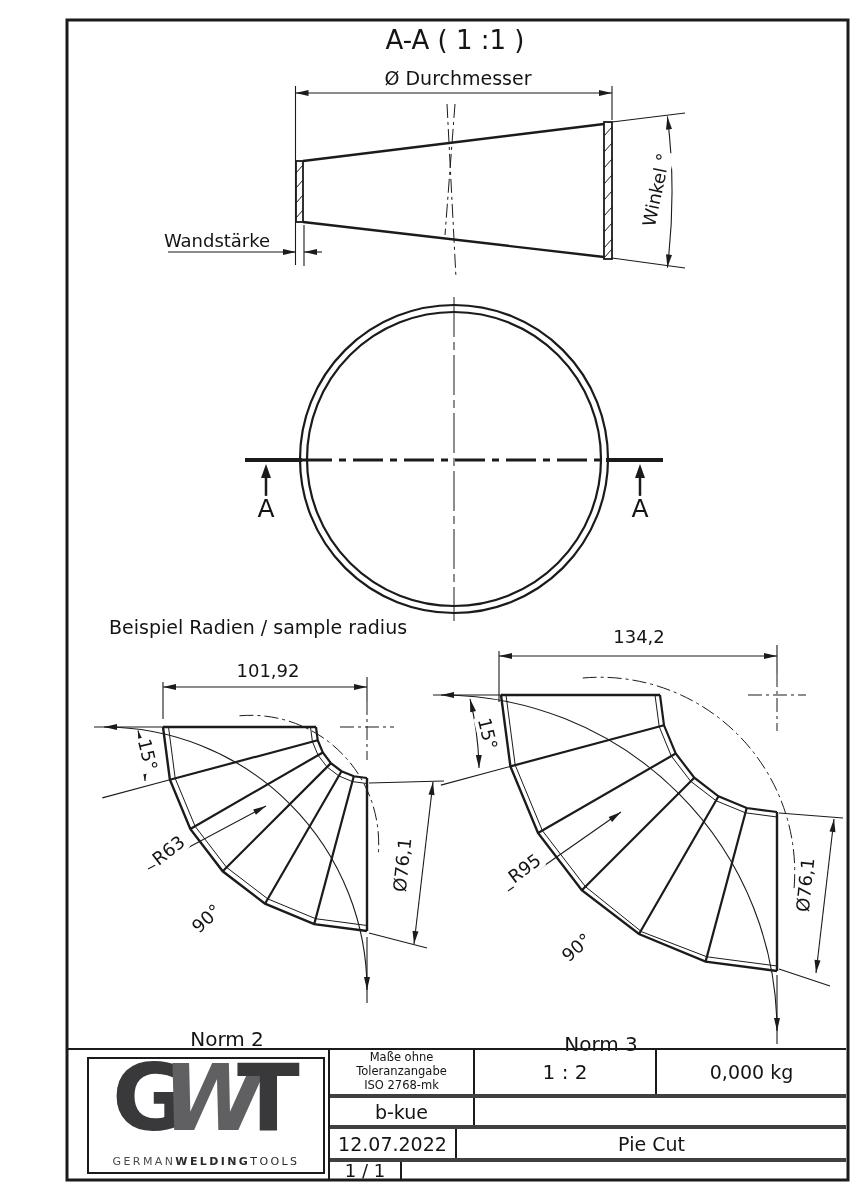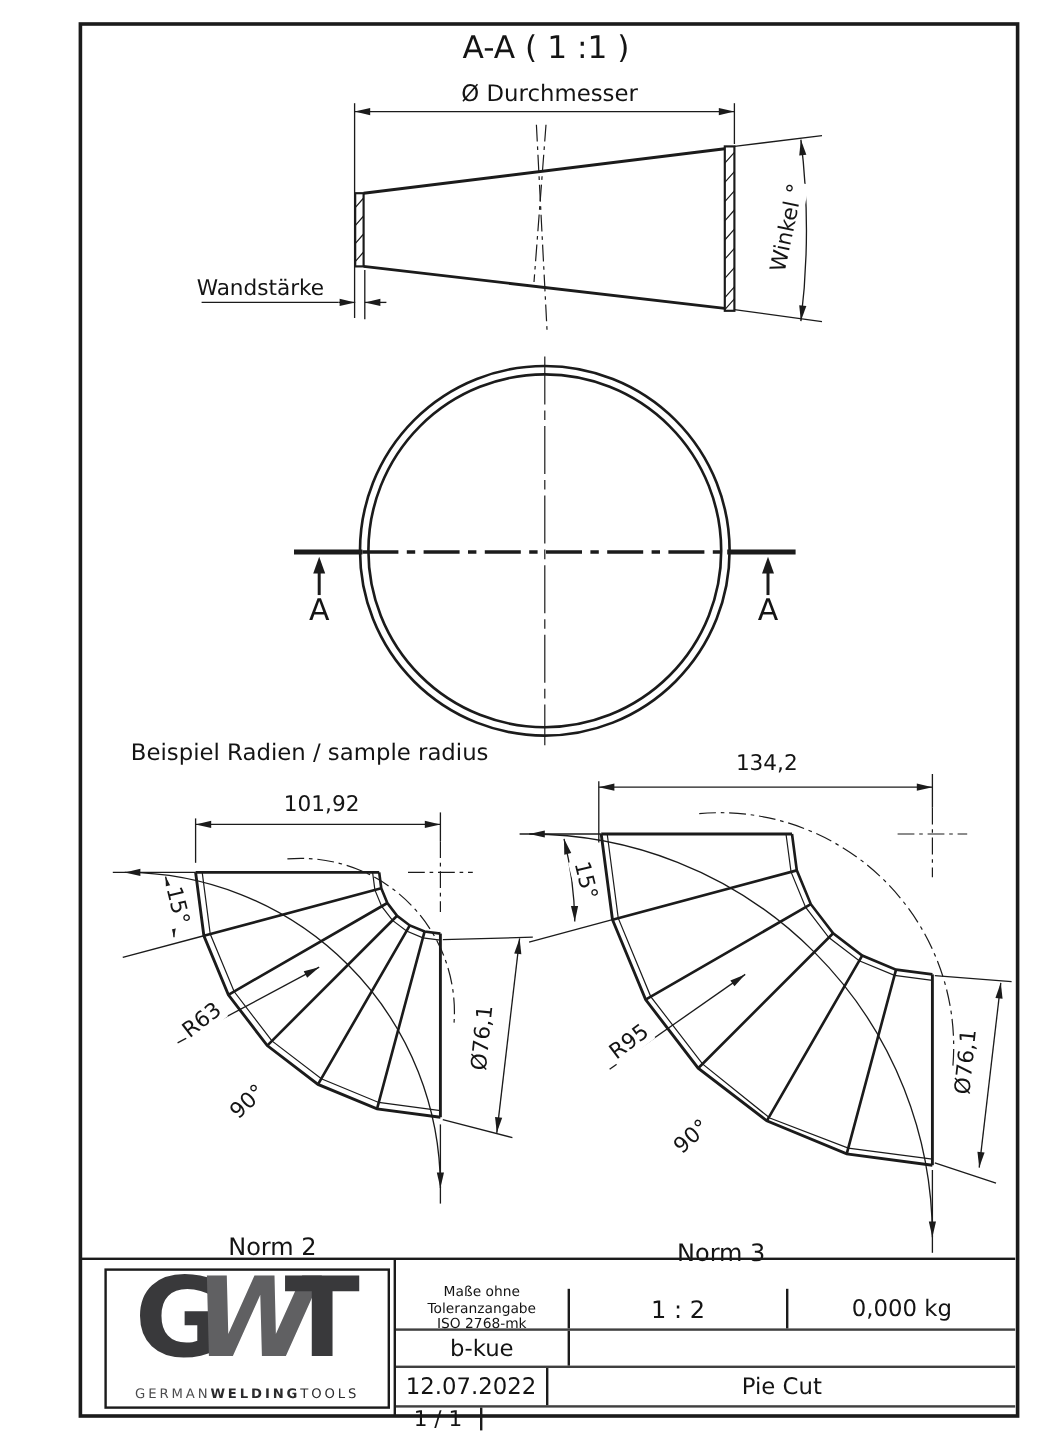--- a/index.html
+++ b/index.html
@@ -14,21 +14,21 @@
   .logo-cell{position:absolute;left:0;top:0;width:263px;height:130px;border-right:2px solid #1b1b1b;box-sizing:border-box;}
   .logo-box{position:absolute;left:20px;top:7px;width:238px;height:117px;border:2.5px solid #1b1b1b;box-sizing:border-box;overflow:hidden;}
   .gwt{position:absolute;left:50%;top:2px;transform:translateX(-50%);display:flex;align-items:flex-start;font-weight:bold;font-size:92px;line-height:0.82;}
   .gwt .g{color:#39393b;}
   .gwt .w{color:#606062;margin-left:-26px;transform:skewX(-12deg);position:relative;z-index:2;}
   .gwt .t{color:#39393b;margin-left:-26px;position:relative;z-index:3;}
   .brand{position:absolute;left:0;right:0;bottom:4px;text-align:center;font-size:11px;letter-spacing:2.4px;color:#2a2a2c;white-space:nowrap;}
   .brand .light{font-weight:400;color:#4b4b4d;}
   .brand .bold{font-weight:700;}
   .tb-right{position:absolute;left:263px;top:0;right:0;height:130px;}
-  .tb-row{display:flex;box-sizing:border-box;border-top:2px solid #404040;}
+  .tb-row{display:flex;box-sizing:border-box;border-top:4px solid #404040;}
   .tb-row:first-child{border-top:none;}
   .tb-cell{display:flex;align-items:center;justify-content:center;box-sizing:border-box;border-right:2px solid #1b1b1b;text-align:center;}
   .tb-cell.last{border-right:none;}
   .tol{flex-direction:column;font-size:11.5px;line-height:1.2;}
 </style>
 </head>
 <body>
 
 <div class="stage">
 
@@ -181,21 +181,21 @@
         <span class="g">G</span>
         <span class="w">W</span>
         <span class="t">T</span>
       </div>
       <div class="brand">
         <span class="light">GERMAN</span><span class="bold">WELDING</span><span>TOOLS</span>
       </div>
     </div>
   </div>
   <div class="tb-right">
-    <div class="tb-row" style="height:33px;margin-top:24px;">
+    <div class="tb-row" style="height:44px;">
       <div class="tb-cell tol" style="width:145px;">
         <span>Maße ohne Toleranzangabe</span>
         <span>ISO 2768-mk</span>
       </div>
       <div class="tb-cell" style="width:182px;font-size:20px;">1 : 2</div>
       <div class="tb-cell last" style="flex:1;font-size:19px;">0,000 kg</div>
     </div>
     <div class="tb-row" style="height:31px;">
       <div class="tb-cell" style="width:145px;font-size:19px;">b-kue</div>
       <div class="tb-cell last" style="flex:1;"></div>

